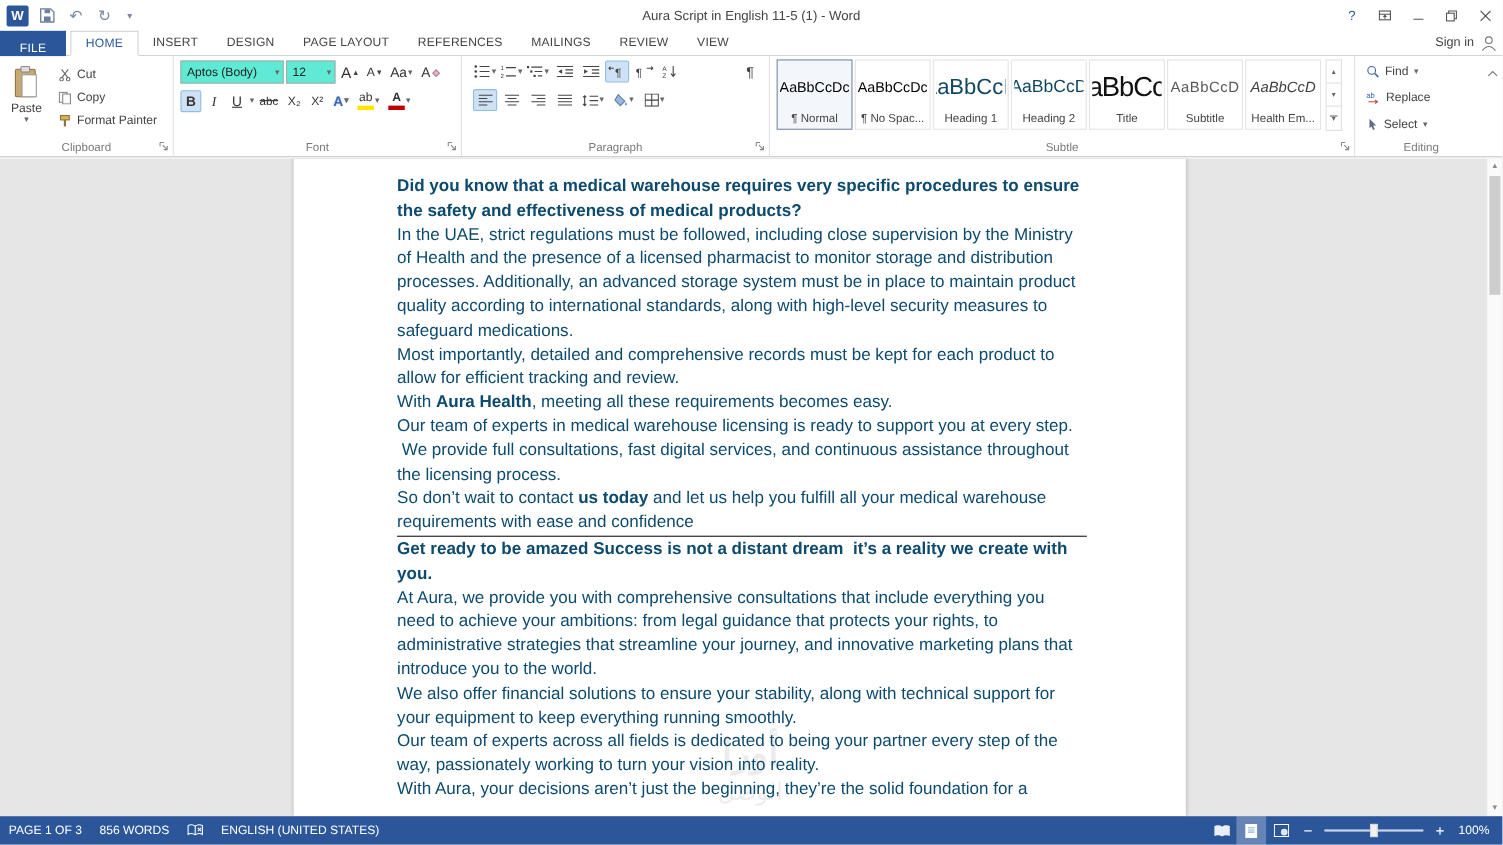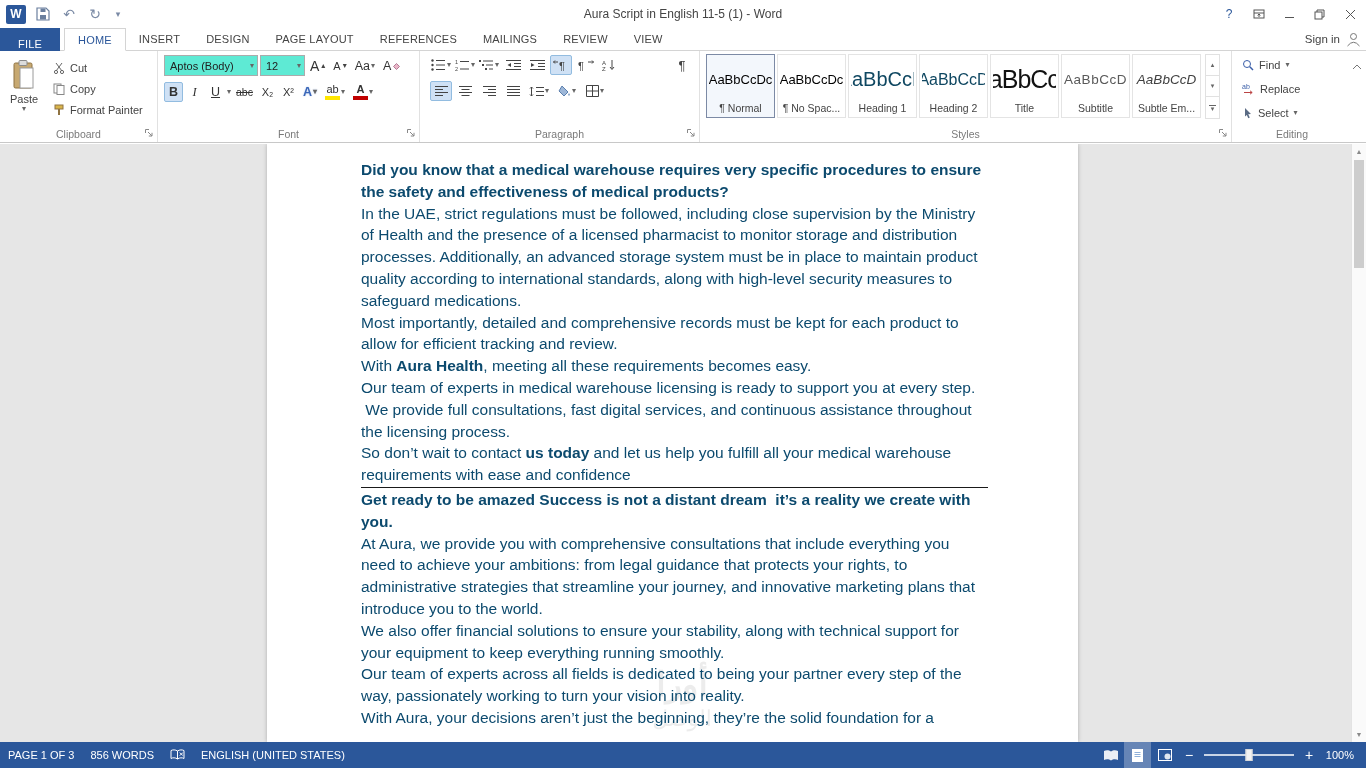--- a/index.html
+++ b/index.html
@@ -456,30 +456,30 @@
           <div class="style-card">
             <div class="style-preview p-title">AaBbCcD</div>
             <div class="style-name">Title</div>
           </div>
           <div class="style-card">
             <div class="style-preview p-subtitle">AaBbCcD</div>
             <div class="style-name">Subtitle</div>
           </div>
           <div class="style-card">
             <div class="style-preview p-subtle">AaBbCcD</div>
-            <div class="style-name">Subtle Em...</div>
+            <div class="style-name">Health Em...</div>
           </div>
         </div>
       <div class="styles-scroll">
         <div class="sbtn">▴</div>
         <div class="sbtn">▾</div>
         <div class="sbtn more"><i></i>▾</div>
       </div>
     </div>
-    <div class="rg-label">Styles</div>
+    <div class="rg-label">Subtle</div>
     <span class="launcher">
         <svg width="10" height="10">
           <path d="M1.5 1.5H5M1.5 1.5V5" stroke="#888" fill="none"></path>
           <path d="M4 4l4 4M8 4.8V8H4.8" stroke="#888" fill="none"></path>
         </svg>
       </span>
   </div>
 
   <div class="rgroup" style="width:120px;border-right:none">
     <div class="ed-row">

